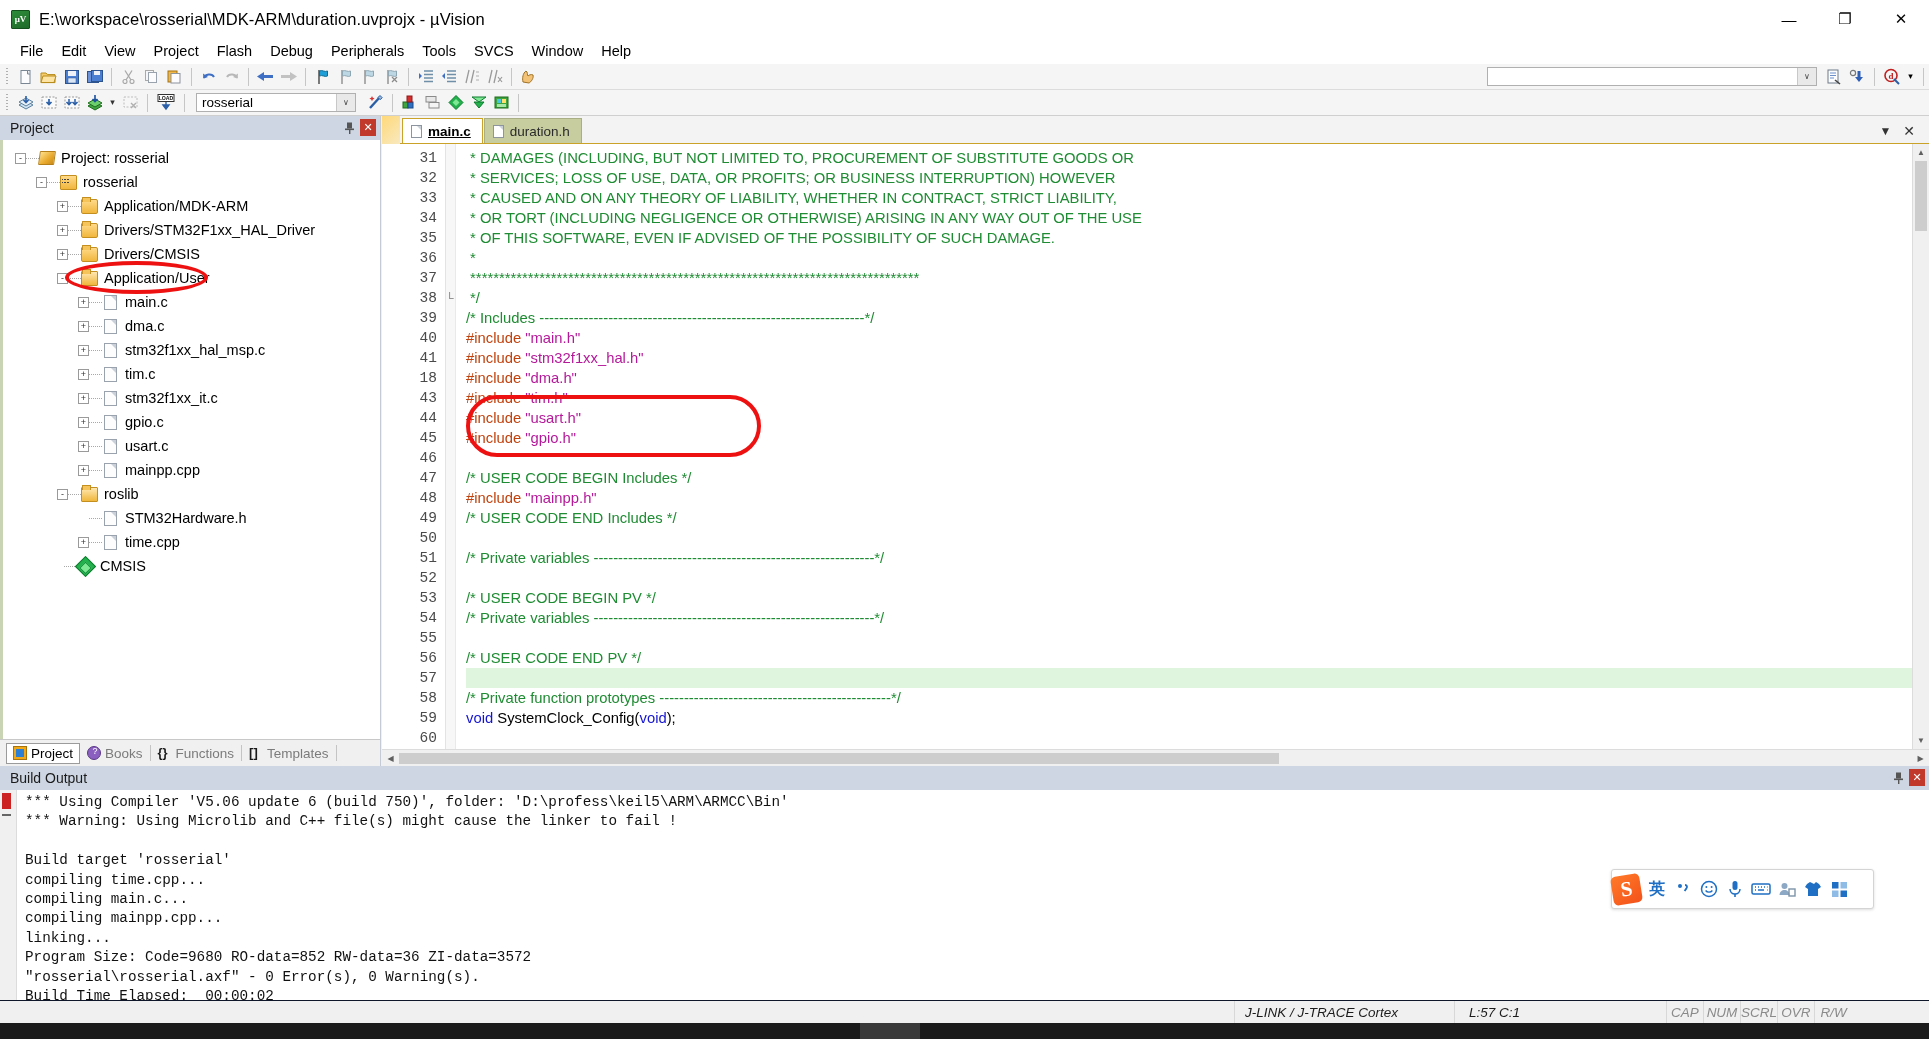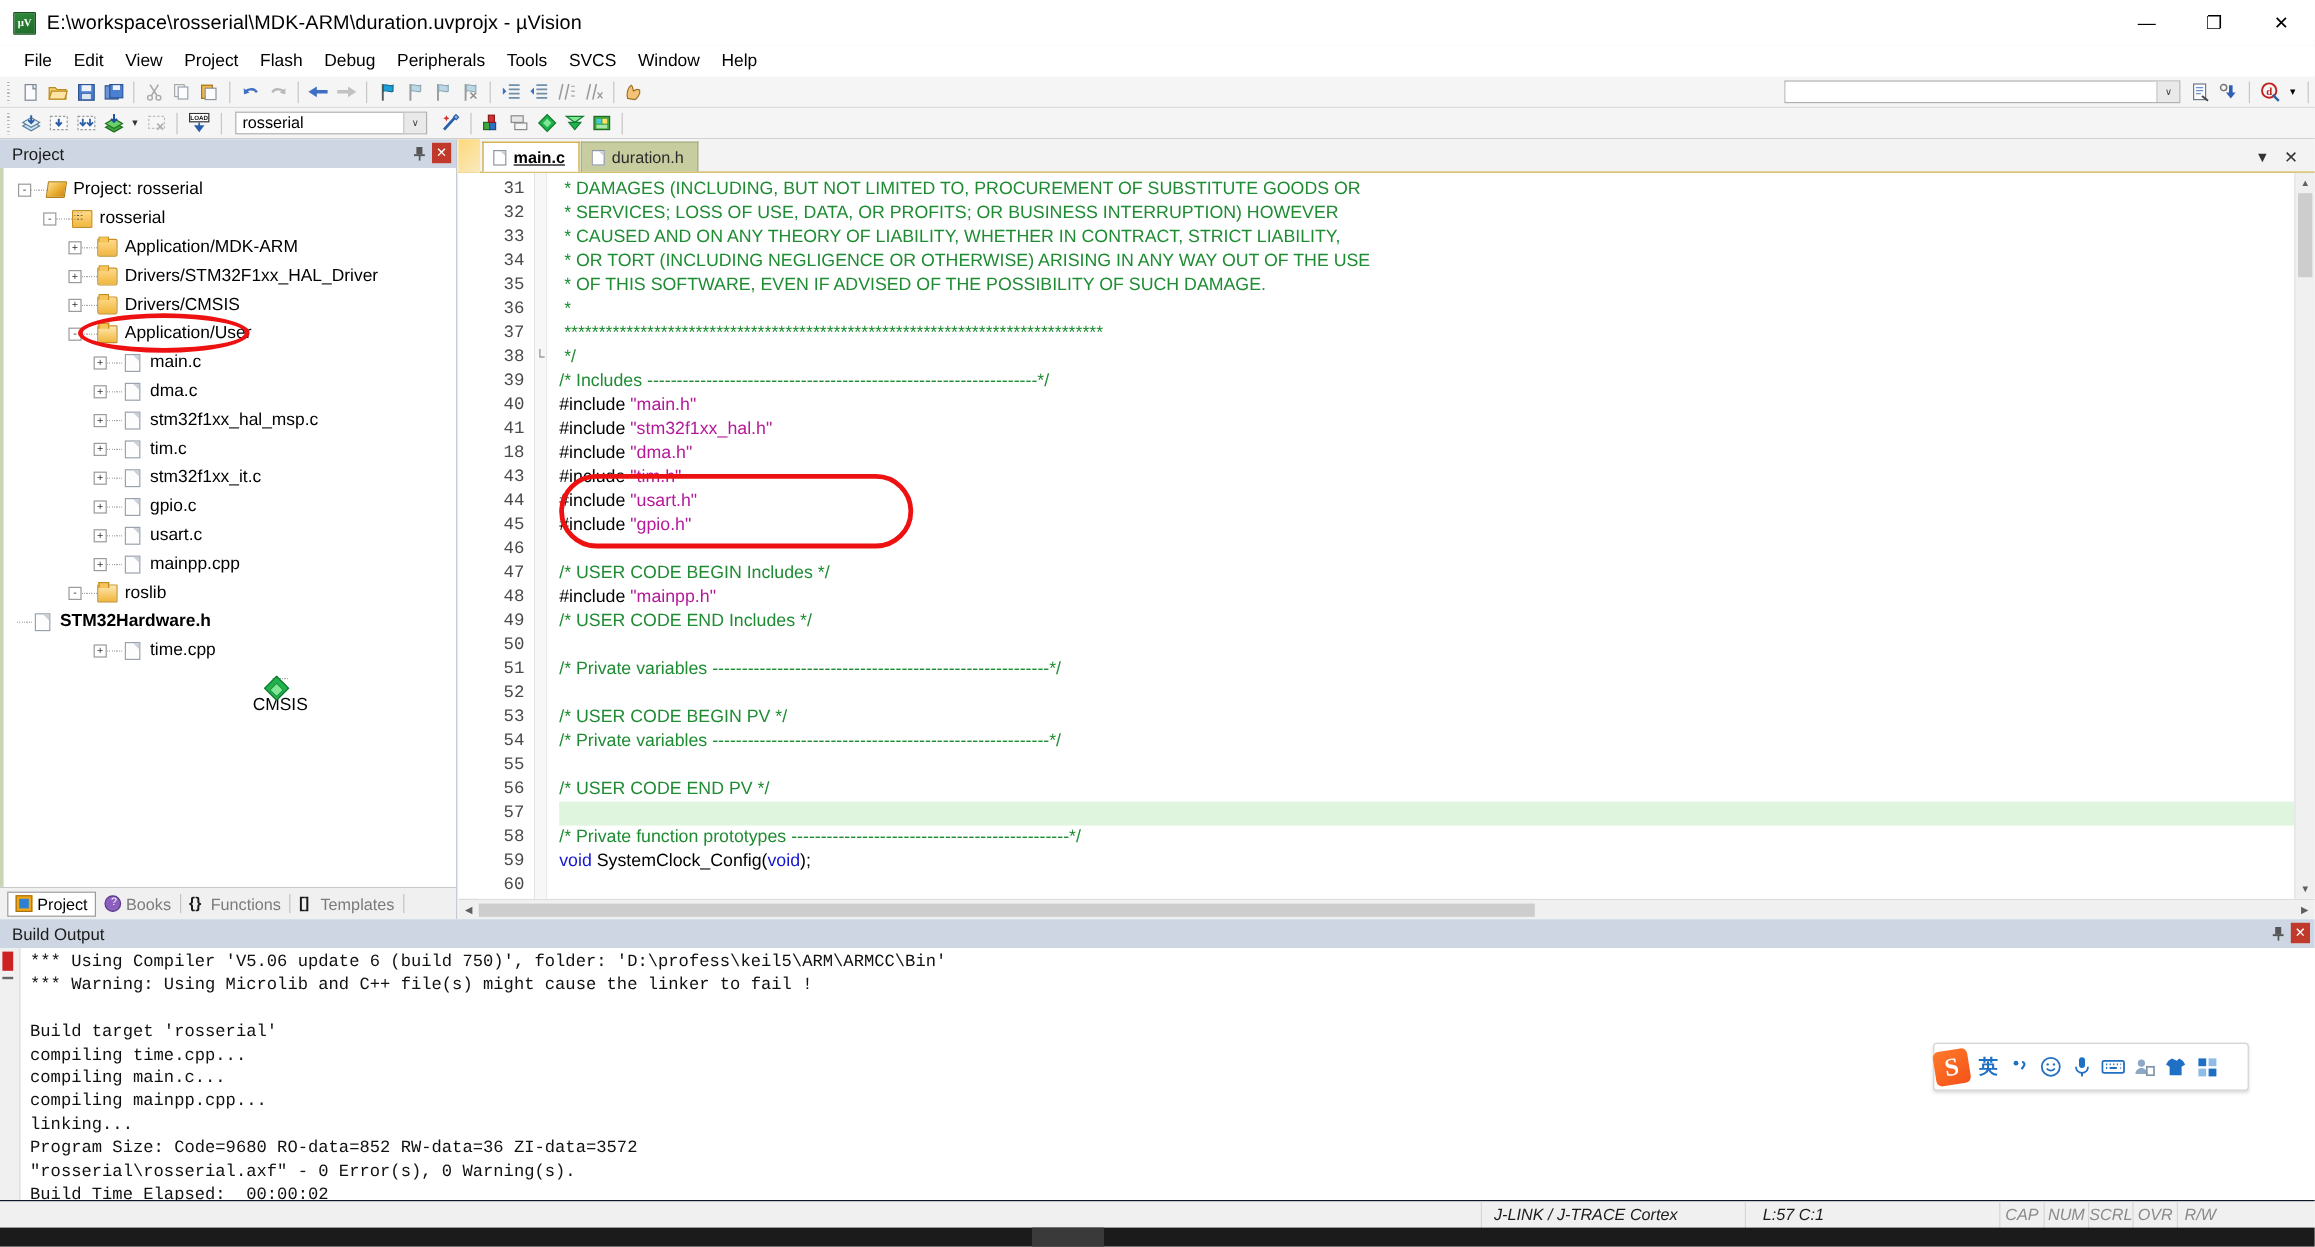--- a/index.html
+++ b/index.html
@@ -227,21 +227,21 @@
   .gutter .ln { height:20px; line-height:20px; padding-right:8px; }
   .fold-col { width:10px; background:#f7f7f7; flex:none; border-right:1px solid #e9e9e9; padding-top:4px;}
   .fold-col .fl { height:20px; }
   .code-lines {
     flex:1; font-family:Liberation Sans, sans-serif; font-size:14.8px;
     padding-top:4px; padding-left:10px; white-space:pre; overflow:hidden;
   }
   .cl { height:20px; line-height:20px; }
   .cl.hl { background:#dff5de; }
   .tok-cmt { color:#1e8c32; }
-  .tok-pre { color:#000000; }
+  .tok-pre { color:#c2410c; }
   .tok-str { color:#b5199a; }
   .tok-kw  { color:#1414d0; }
   .tok-txt { color:#000000; }
 
   .v-scroll {
     width:17px; background:#f0f0f0; border-left:1px solid #dcdcdc;
     display:flex; flex-direction:column; flex:none;
   }
   .v-scroll .sb-arrow {
     height:17px; background:#f0f0f0; display:flex; align-items:center; justify-content:center;
@@ -730,33 +730,33 @@
           <span class="dots"></span>
           <span class="ico file"></span>
           <span class="node-label">mainpp.cpp</span>
         </div>
         <div class="tree-node" style="padding-left: 54px;">
           <span class="exp-box">-</span>
           <span class="dots"></span>
           <span class="ico folder-open"></span>
           <span class="node-label">roslib</span>
         </div>
-        <div class="tree-node" style=" font-weight: bold;">
+        <div class="tree-node" style="padding-left: 75px;">
           <span class="exp-space"></span>
           <span class="dots"></span>
           <span class="ico file"></span>
           <span class="node-label">STM32Hardware.h</span>
         </div>
         <div class="tree-node" style="padding-left: 75px;">
           <span class="exp-box">+</span>
           <span class="dots"></span>
           <span class="ico file"></span>
           <span class="node-label">time.cpp</span>
         </div>
-        <div class="tree-node" style="padding-left: 84px; flex-direction: column;">
+        <div class="tree-node" style="padding-left: 50px;">
           <span class="exp-space"></span>
           <span class="dots"></span>
           <span class="ico cmsis"></span>
           <span class="node-label">CMSIS</span>
         </div>
     <div class="annot-ellipse" style="left:62px; top:121px; width:143px; height:33px;"></div>
       </div>
 
     <div class="panel-tabs">
       <div class="ptab active">

